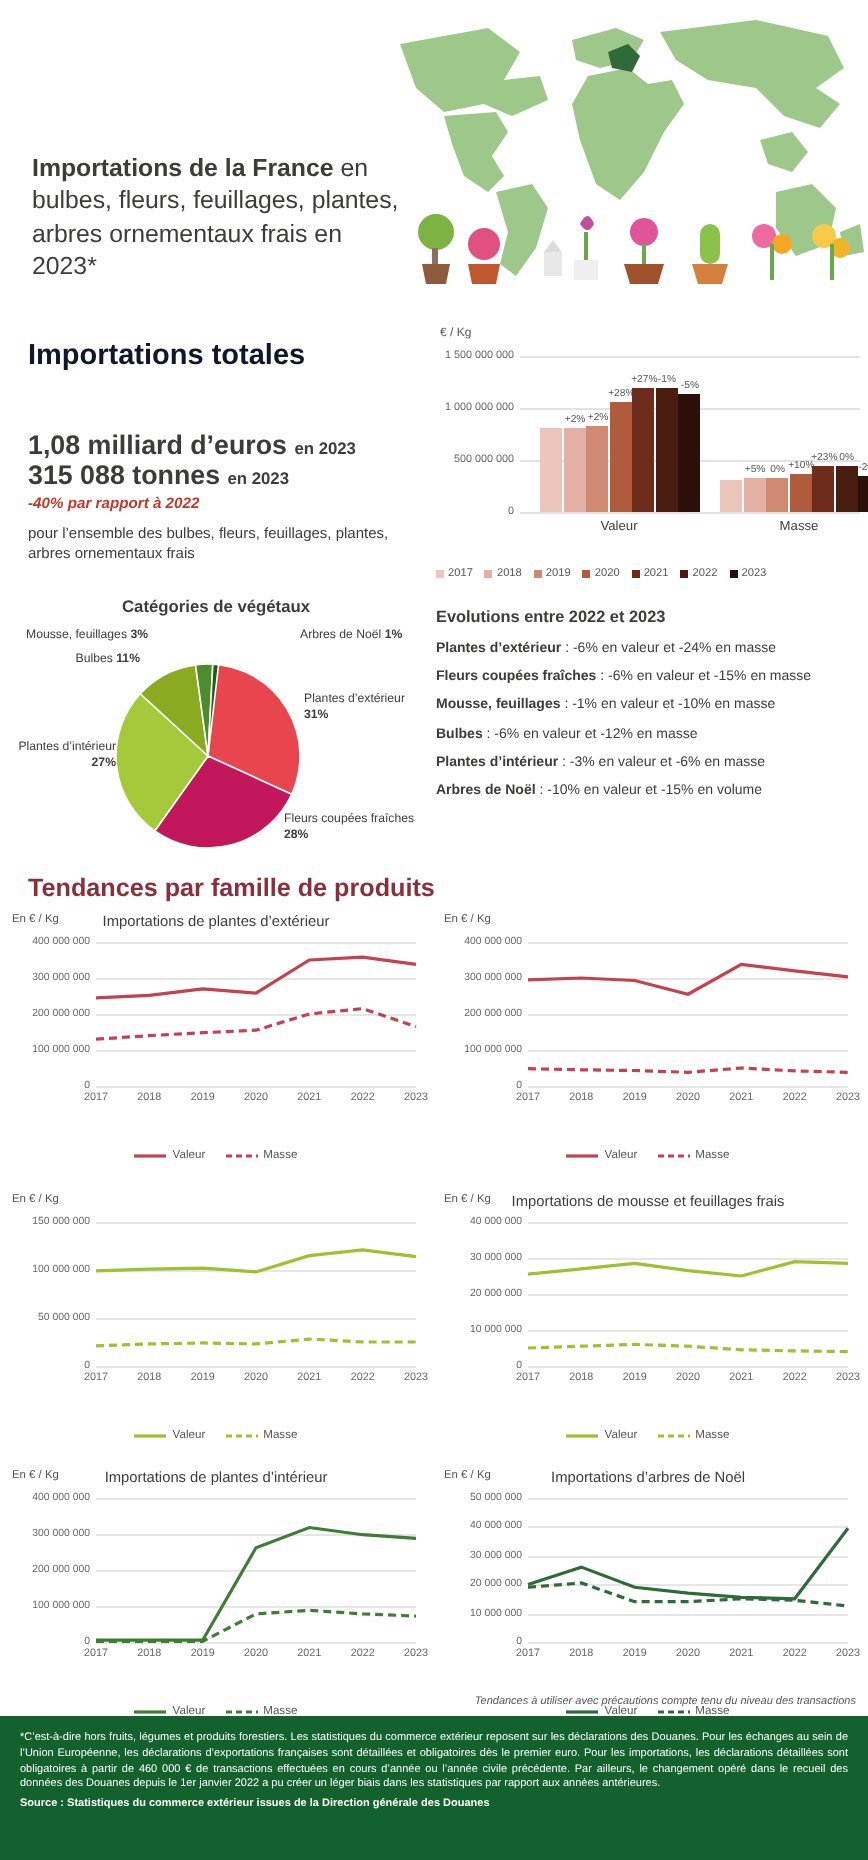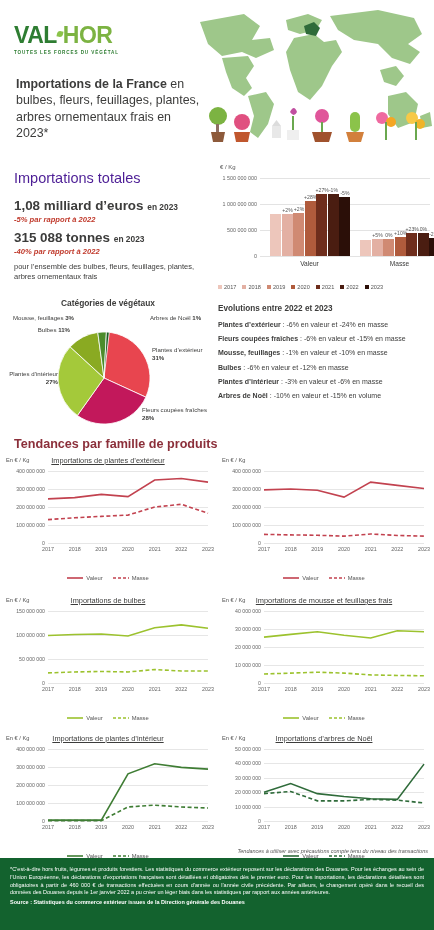--- a/index.html
+++ b/index.html
@@ -17,21 +17,21 @@
   .logo-word .a { color:#2e7d32; }
   .logo-word .b { color:#7cb342; }
   .logo-tag { font-size:4.6px; letter-spacing:0.9px; color:#2e7d32; font-weight:bold; margin-top:3px; }
   .leaf-dot { display:inline-block; width:6px; height:6px; background:#8bc34a; border-radius:60% 0 60% 0; transform:rotate(12deg); margin:0 0px; position:relative; top:-6px; }
   .head-title { position:absolute; left:16px; top:76px; width:190px; font-size:12.4px;
     line-height:1.32; color:#3c3c3b; }
   .head-title b { font-weight:bold; }
 
   
   .totals { position:absolute; left:14px; top:170px; width:200px; }
-  .totals h2 { font-size:14.5px; font-weight:normal; color:#4c1d95; margin-bottom:12px; }
+  .totals h2 { font-size:14.5px; font-weight:bold; color:#0f172a; margin-bottom:29px; }
   .big { font-size:13.4px; font-weight:bold; color:#3c3c3b; }
   .big span.small { font-size:8.4px; font-weight:bold;margin-top:24px; }
   .delta { font-size:7.6px; font-style:italic; font-weight:bold; color:#c0392b; margin:2px 0 6px; }
   .totnote { font-size:7.5px; line-height:1.35; color:#3c3c3b; margin-top:4px; }
 
   
   .barchart { position:absolute; left:216px; top:160px; width:218px; height:132px; }
   .bc-unit { position:absolute; left:4px; top:4px; font-size:6px; color:#555; }
   .bc-title { position:absolute; left:0; right:0; top:2px; text-align:center; font-size:8.2px; color:#3c3c3b; }
   .bc-plot { position:absolute; left:44px; top:18px; right:4px; height:78px; }
@@ -55,21 +55,21 @@
   
   .evo { position:absolute; left:218px; top:304px; width:214px; }
   .evo h3 { font-size:8.2px; font-weight:bold; margin-bottom:7px; color:#3c3c3b; }
   .evo p { font-size:7px; line-height:1.32; margin-bottom:5px; color:#3c3c3b; }
   .evo p b { font-weight:bold; }
 
   
   .tend-title { position:absolute; left:14px; top:437px; font-size:12.6px; font-weight:bold; color:#8b2f3a; }
   .lc { position:absolute; width:216px; height:132px; }
   .lc-unit { position:absolute; left:6px; top:2px; font-size:5.7px; color:#555; }
-  .lc-title { position:absolute; left:0; right:0; top:1px; text-align:center; font-size:7.4px; color:#3c3c3b;text-decoration:underline; }
+  .lc-title { position:absolute; left:0; right:0; top:1px; text-align:center; font-size:7.4px; color:#3c3c3b; }
   .lc-plot { position:absolute; left:48px; right:8px; top:16px; height:72px; }
   .lc-grid { position:absolute; left:0; right:0; height:1px; background:#e6e6e6; }
   .lc-yl { position:absolute; right:calc(100% + 3px); font-size:5.2px; color:#666; white-space:nowrap; transform:translateY(-3px); }
   .lc-xl { position:absolute; top:100%; font-size:5.4px; color:#666; transform:translateX(-50%); margin-top:3px; }
   .lc-svg { position:absolute; inset:0; overflow:visible; }
   .lc-legend { position:absolute; left:0; right:0; bottom:6px; display:flex; justify-content:center; gap:10px; font-size:5.8px; color:#555; align-items:center; }
   .lc-legend div { display:flex; align-items:center; gap:3px; }
   .lc-legend svg { display:block; }
   .tend-note { position:absolute; left:0; right:6px; top:848px; text-align:right; font-size:5.5px;
      font-style:italic; color:#555; }
@@ -116,33 +116,28 @@
         <path d="M164 132 h18 l-3 10 h-12 z" fill="#d2803c"></path>
         <circle cx="200" cy="118" r="6" fill="#ef6aa0"></circle>
           <circle cx="209" cy="122" r="5" fill="#f5a623"></circle>
         <rect x="203" y="122" width="2" height="18" fill="#6aa84f"></rect>
         <circle cx="230" cy="118" r="6" fill="#f7c948"></circle>
           <circle cx="238" cy="124" r="5" fill="#f0b429"></circle>
         <rect x="233" y="122" width="2" height="18" fill="#6aa84f"></rect>
       </g>
     </svg>
   </div>
-  <div class="logo">
-    <div class="logo-word"><span class="a">VAL</span><span class="leaf-dot"></span><span class="b">HOR</span></div>
-    <div class="logo-tag">TOUTES LES FORCES DU VÉGÉTAL</div>
-  </div>
   <div class="head-title">
     <b>Importations de la France</b><span> en bulbes, fleurs, feuillages, plantes, arbres ornementaux frais en 2023*</span>
   </div>
 </div>
 
 <div class="totals">
   <h2>Importations totales</h2>
   <div class="big"><span>1,08 milliard d’euros</span> <span class="small">en 2023</span></div>
-  <div class="delta">-5% par rapport à 2022</div>
   <div class="big"><span>315 088 tonnes</span> <span class="small">en 2023</span></div>
   <div class="delta">-40% par rapport à 2022</div>
   <div class="totnote">pour l’ensemble des bulbes, fleurs, feuillages, plantes, arbres ornementaux frais</div>
 </div>
 
 <div class="barchart">
   <div class="bc-unit">€ / Kg</div>
   <div class="bc-plot" id="bc-plot">
       <div class="bc-grid" style="top: 78px;"></div>
       <div class="bc-ylab" style="top: 78px;">0</div>
@@ -335,21 +330,20 @@
         <div>
           <svg width="16" height="4">
             <line x1="0" y1="2" x2="16" y2="2" stroke="#c2424f" stroke-width="1.6" stroke-dasharray="3,2"></line>
           </svg>
           <span>Masse</span>
         </div>
       </div>
     </div>
     <div class="lc" style="left: 0px; top: 595px;">
       <div class="lc-unit">En € / Kg</div>
-      <div class="lc-title">Importations de bulbes</div>
       <div class="lc-plot">
         <div class="lc-grid" style="top: 72px;"></div>
         <div class="lc-yl" style="top: 72px;">0</div>
         <div class="lc-grid" style="top: 48px;"></div>
         <div class="lc-yl" style="top: 48px;">50 000 000</div>
         <div class="lc-grid" style="top: 24px;"></div>
         <div class="lc-yl" style="top: 24px;">100 000 000</div>
         <div class="lc-grid" style="top: 0px;"></div>
         <div class="lc-yl" style="top: 0px;">150 000 000</div>
         <div class="lc-xl" style="left: 0%;">2017</div>

